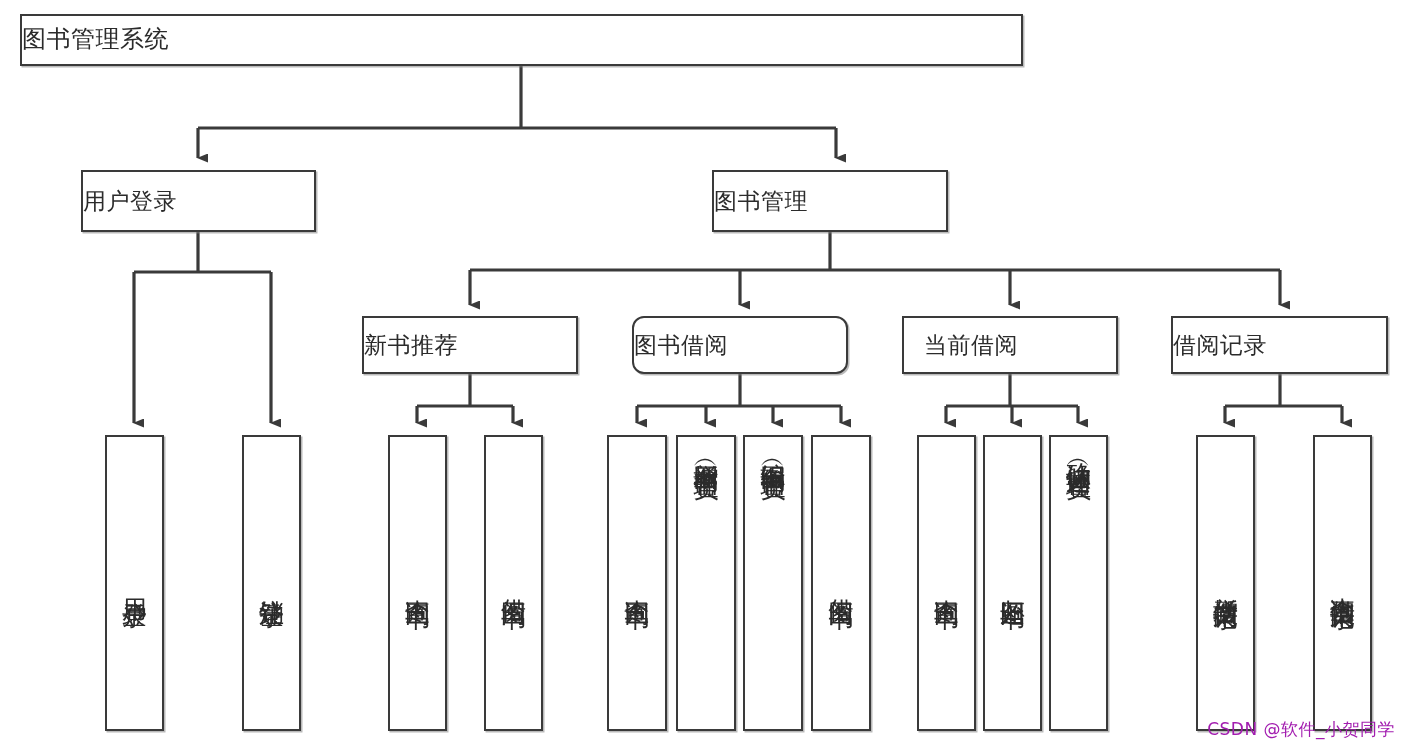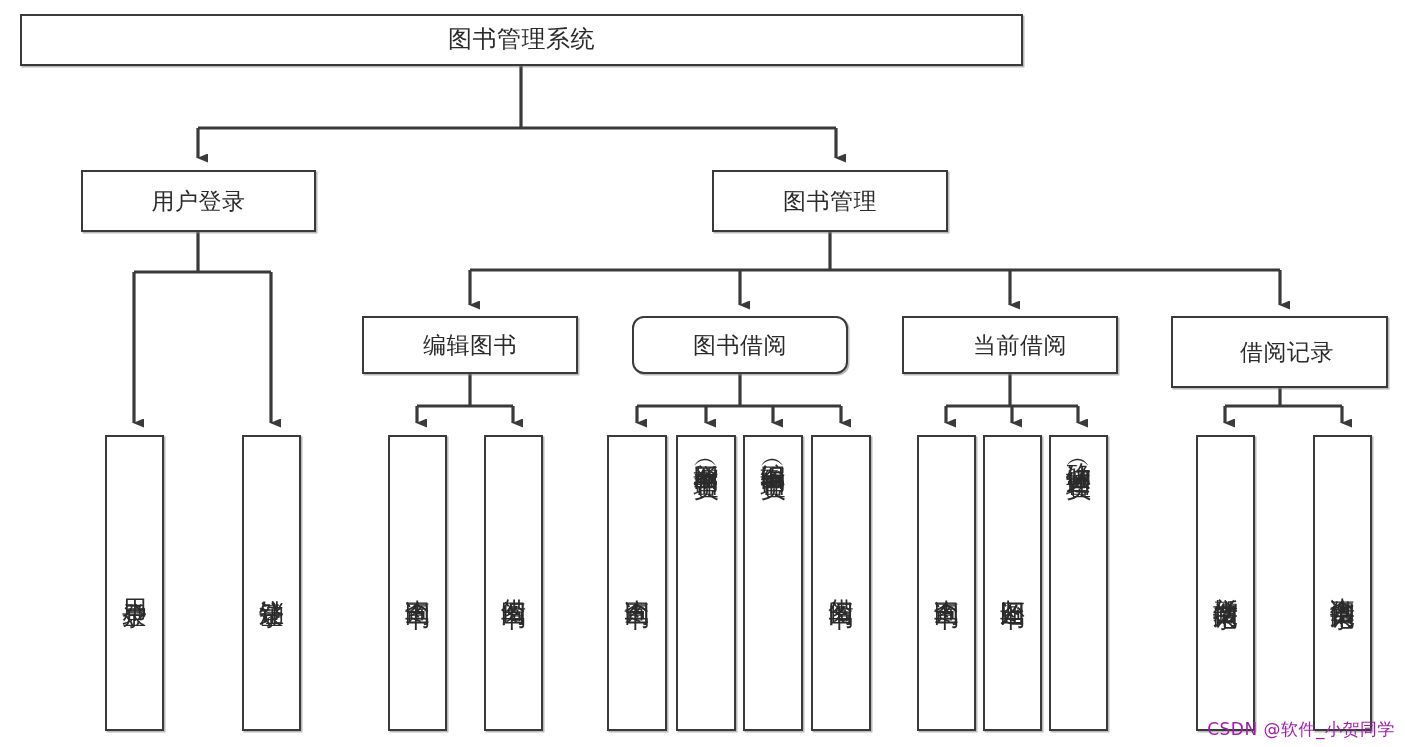--- a/index.html
+++ b/index.html
@@ -26,21 +26,20 @@
     height: 747px;
     pointer-events: none;
   }
   .node {
     position: absolute;
     box-sizing: border-box;
     border: 2.5px solid #3a3a3a;
     background: #ffffff;
     display: flex;
     align-items: center;
-    justify-content: center;
     color: #2b2b2b;
     box-shadow: 1.5px 1.5px 0 rgba(130,130,130,0.55);
   }
   .node-label {
     display: block;
     line-height: 1.16;
     letter-spacing: 0.5px;
     white-space: nowrap;
   }
   
@@ -144,29 +143,29 @@
   </div>
 
   <div class="node horiz" style="left:81px; top:170px; width:235px; height:62px;">
     <span class="node-label">用户登录</span>
   </div>
   <div class="node horiz" style="left:712px; top:170px; width:236px; height:62px;">
     <span class="node-label">图书管理</span>
   </div>
 
   <div class="node horiz" style="left:362px; top:316px; width:216px; height:58px;">
-    <span class="node-label">编辑图书</span>
+    <span class="node-label">新书推荐</span>
   </div>
   <div class="node horiz" style="left:632px; top:316px; width:216px; height:58px;border-radius:12px;">
     <span class="node-label">图书借阅</span>
   </div>
   <div class="node horiz" style="left:902px; top:316px; width:216px; height:58px;padding-left:20px;">
     <span class="node-label">当前借阅</span>
   </div>
-  <div class="node horiz" style="left:1171px; top:316px; width:217px; height:72px;padding-left:15px;">
+  <div class="node horiz" style="left:1171px; top:316px; width:217px; height:58px;">
     <span class="node-label">借阅记录</span>
   </div>
 
   <div class="node vert centered" style="left:105px; top:435px; width:59px; height:296px;">
     <span class="node-label">用户登录</span>
   </div>
   <div class="node vert centered" style="left:242px; top:435px; width:59px; height:296px;">
     <span class="node-label">注销登录</span>
   </div>
 

